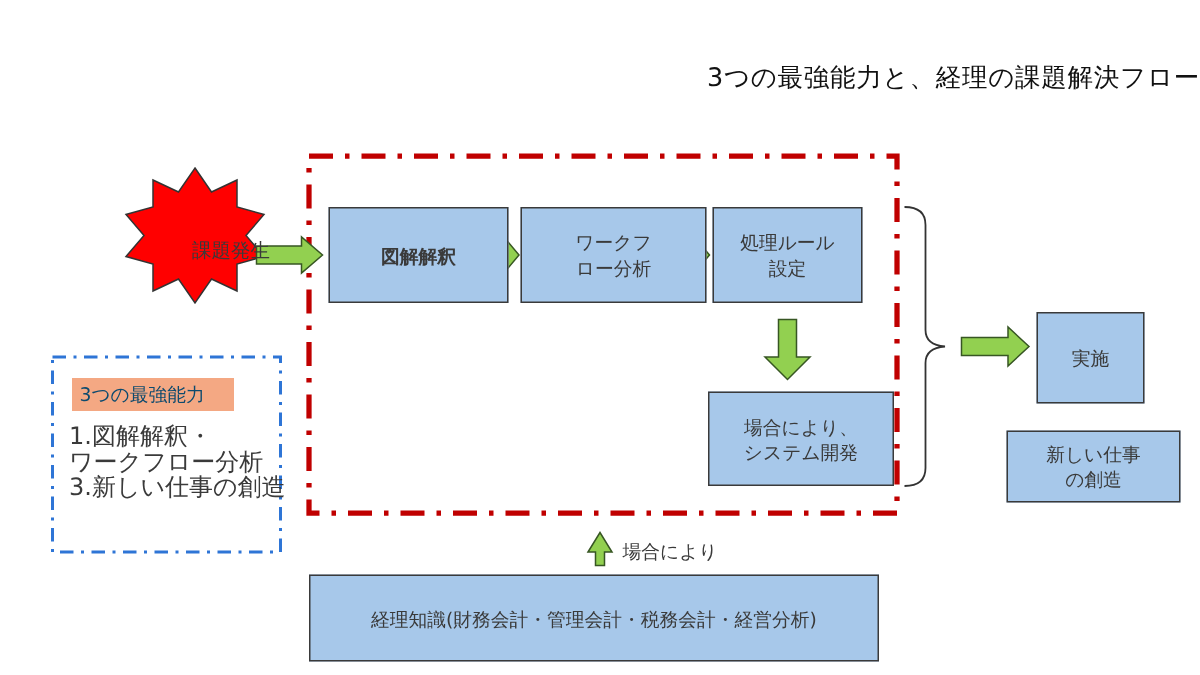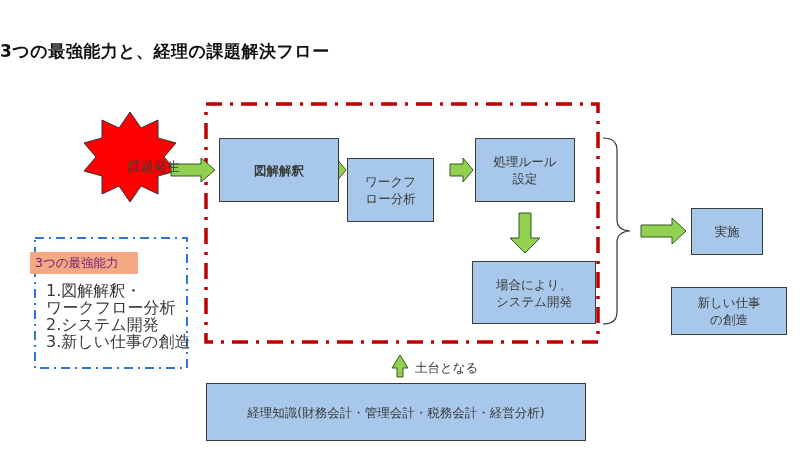--- a/index.html
+++ b/index.html
@@ -1,28 +1,28 @@
 <!DOCTYPE html>
 <html><head>
 <meta charset="utf-8">
 <style>
   html, body { margin: 0; padding: 0; background: #ffffff; }
   body { width: 800px; height: 450px; position: relative; overflow: hidden;
          font-family: "DejaVu Sans", "Liberation Sans", sans-serif; color: #404040; }
-  .title { position: absolute; left: 0; width: 800px; top: 40px; text-align: left;
-           font-size: 17px; font-weight: bold; color: #111; letter-spacing: 0.5px; }
+  .title { position: absolute; left: 0; width: 800px; top: 40px; text-align: right;
+           font-size: 17px; font-weight: normal; color: #111; letter-spacing: 0.5px; }
   .box { position: absolute; background: #a7c8ea; border: 1.5px solid #3a3a3a;
          box-sizing: border-box; display: flex; align-items: center; justify-content: center;
          text-align: center; font-size: 12.5px; line-height: 17px; color: #3a3a3a; }
   svg.overlay { position: absolute; left: 0; top: 0; }
   .starlabel { position: absolute; left: 80px; top: 158px; width: 100px; text-align: right;
                font-size: 13px; color: #3a3a3a; }
-  .skills-head { position: absolute; left: 30px; top: 252px; width: 108px; height: 22px;
+  .skills-head { position: absolute; left: 48px; top: 252px; width: 108px; height: 22px;
                  background: #f4a883; font-size: 12.5px; line-height: 22px; padding-left: 5px;
-                 box-sizing: border-box; color: #701a75; }
+                 box-sizing: border-box; color: #0c4a6e; }
   .skills-list { position: absolute; left: 46px; top: 282px; font-size: 16px; line-height: 17px;
                  color: #3a3a3a; margin: 0; padding: 0; list-style: none; }
   .note { position: absolute; left: 415px; top: 360px; font-size: 12.5px; color: #3a3a3a; }
 </style>
 </head>
 <body>
 
 <div class="title">3つの最強能力と、経理の課題解決フロー</div>
 
 <svg class="overlay" width="800" height="450">
@@ -56,46 +56,45 @@
   </g>
 
   <rect x="35" y="238" width="152" height="130" fill="none" stroke="#2e75d6" stroke-width="2" stroke-dasharray="9 5 2 5"></rect>
 </svg>
 
 <div class="starlabel">課題発生</div>
 
 <div class="box" style="left:219px; top:138px; width:120px; height:64px;font-weight:bold;">
   <span>図解解釈</span>
 </div>
-<div class="box" style="left:347px; top:138px; width:87px; height:64px; white-space:pre-line;margin-top:20px;">
+<div class="box" style="left:347px; top:138px; width:124px; height:64px; white-space:pre-line;">
   <span>ワークフ
 ロー分析</span>
 </div>
 <div class="box" style="left:475px; top:138px; width:100px; height:64px; white-space:pre-line;text-align:center;">
   <span>処理ルール
 設定</span>
 </div>
 <div class="box" style="left:472px; top:261px; width:124px; height:63px; white-space:pre-line;">
   <span>場合により、
 システム開発</span>
 </div>
 
-<div class="box" style="left:691px; top:208px; width:72px; height:47px;">
+<div class="box" style="left:691px; top:208px; width:72px; height:61px;">
   <span>実施</span>
 </div>
 <div class="box" style="left:671px; top:287px; width:116px; height:48px; white-space:pre-line;">
   <span>新しい仕事
 の創造</span>
 </div>
 
 <div class="skills-head">3つの最強能力</div>
 <ul class="skills-list">
   <li>1.図解解釈・</li>
   <li>ワークフロー分析</li>
-  <li>2.システム開発</li>
   <li>3.新しい仕事の創造</li>
 </ul>
 
-<div class="note">土台となる</div>
+<div class="note">場合により</div>
 
 <div class="box" style="left:206px; top:383px; width:380px; height:58px;">
   <span>経理知識(財務会計・管理会計・税務会計・経営分析)</span>
 </div>
 
 </body></html>

